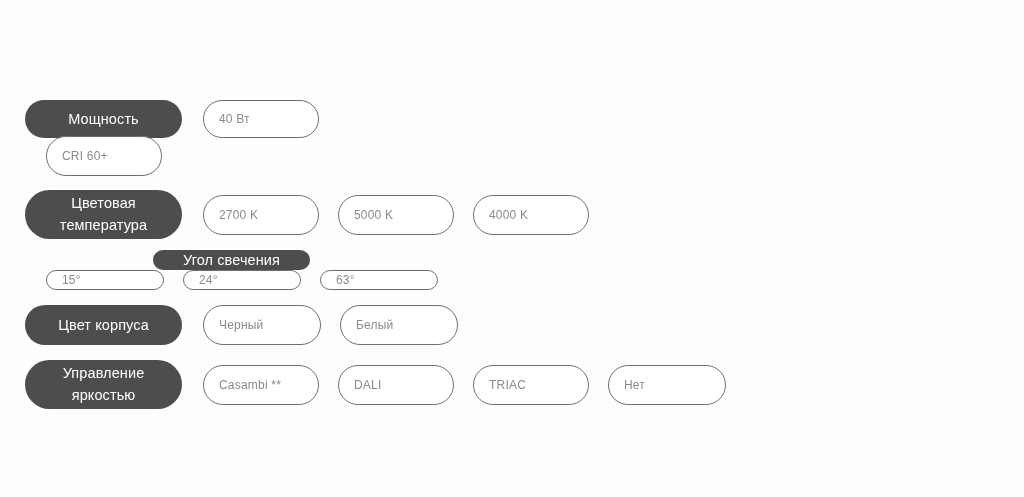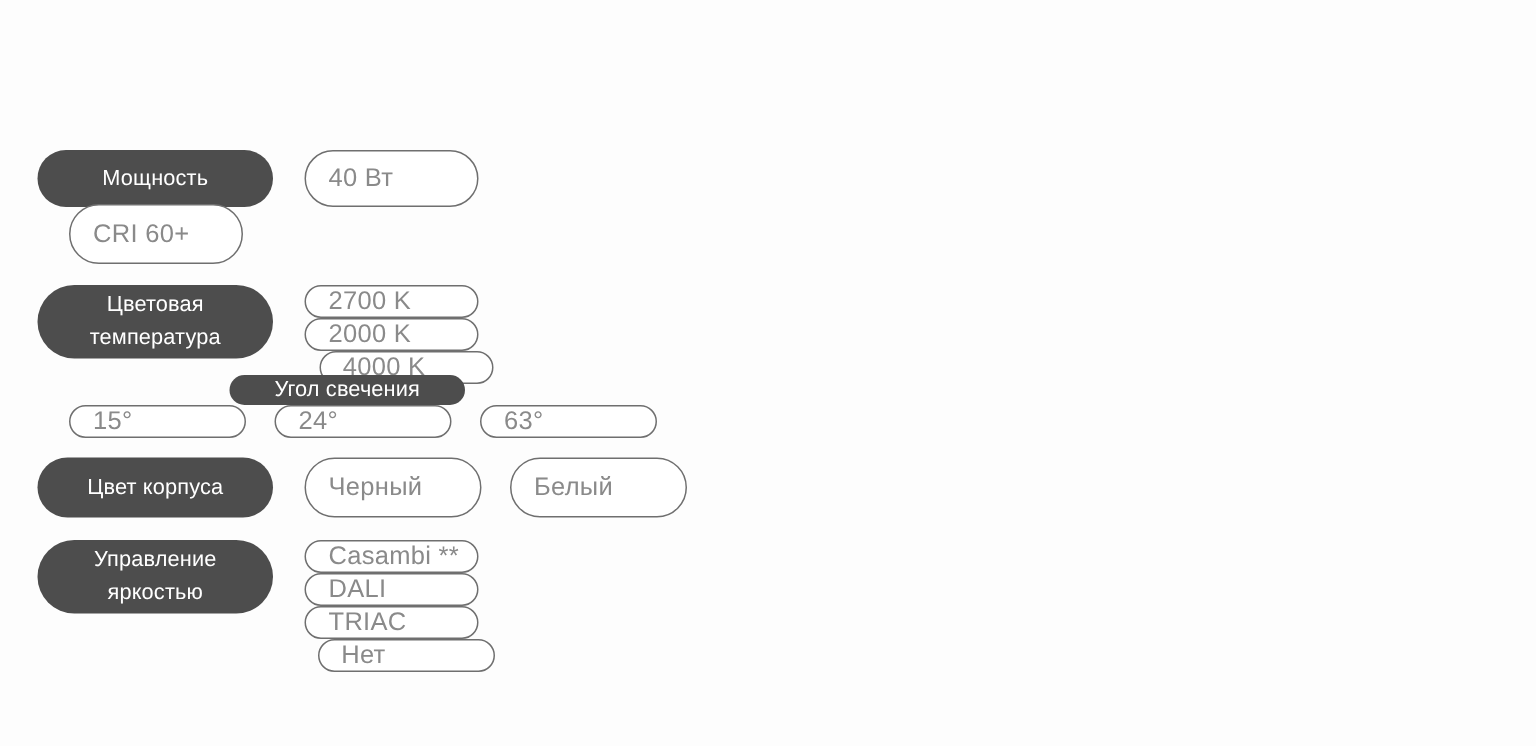--- a/index.html
+++ b/index.html
@@ -74,21 +74,21 @@
     margin-left: 21px;
   }
 
   .option-chip {
     box-sizing: border-box;
     height: 100%;
     background: #ffffff;
     border: 1.6px solid #6f6f6f;
     border-radius: 999px;
     color: #8a8a8a;
-    font-size: 17px;
+    font-size: 12px;
     letter-spacing: 0.2px;
     display: flex;
     align-items: center;
     padding-left: 15px;
     padding-right: 15px;
     white-space: nowrap;
     margin-right: 19px;
   }
 
   .option-chip:last-child {
@@ -100,21 +100,20 @@
   .option-chip.w-118 { width: 118px; }
 
   
   .row-2 .option-chip,
   .row-5 .option-chip {
     height: 40px;
   }
   .row-2 .options,
   .row-5 .options {
     align-items: center;
-    flex-direction: column;
   }
 </style>
 </head>
 <body>
 
 <div id="spec-table">
 
   <div class="spec-row row-0">
     <div class="label-pill">Мощность</div>
     <div class="options">
@@ -126,21 +125,21 @@
     <div class="options">
       <div class="option-chip w-116">CRI 60+</div>
     </div>
   </div>
 
   <div class="spec-row row-2">
     <div class="label-pill two-line">Цветовая
 температура</div>
     <div class="options">
       <div class="option-chip w-116">2700 K</div>
-      <div class="option-chip w-116">2000 K</div>
+      <div class="option-chip w-116">5000 K</div>
       <div class="option-chip w-116">4000 K</div>
     </div>
   </div>
 
   <div class="spec-row row-3">
     <div class="label-pill">Угол свечения</div>
     <div class="options">
       <div class="option-chip w-118">15°</div>
       <div class="option-chip w-118">24°</div>
       <div class="option-chip w-118">63°</div>

